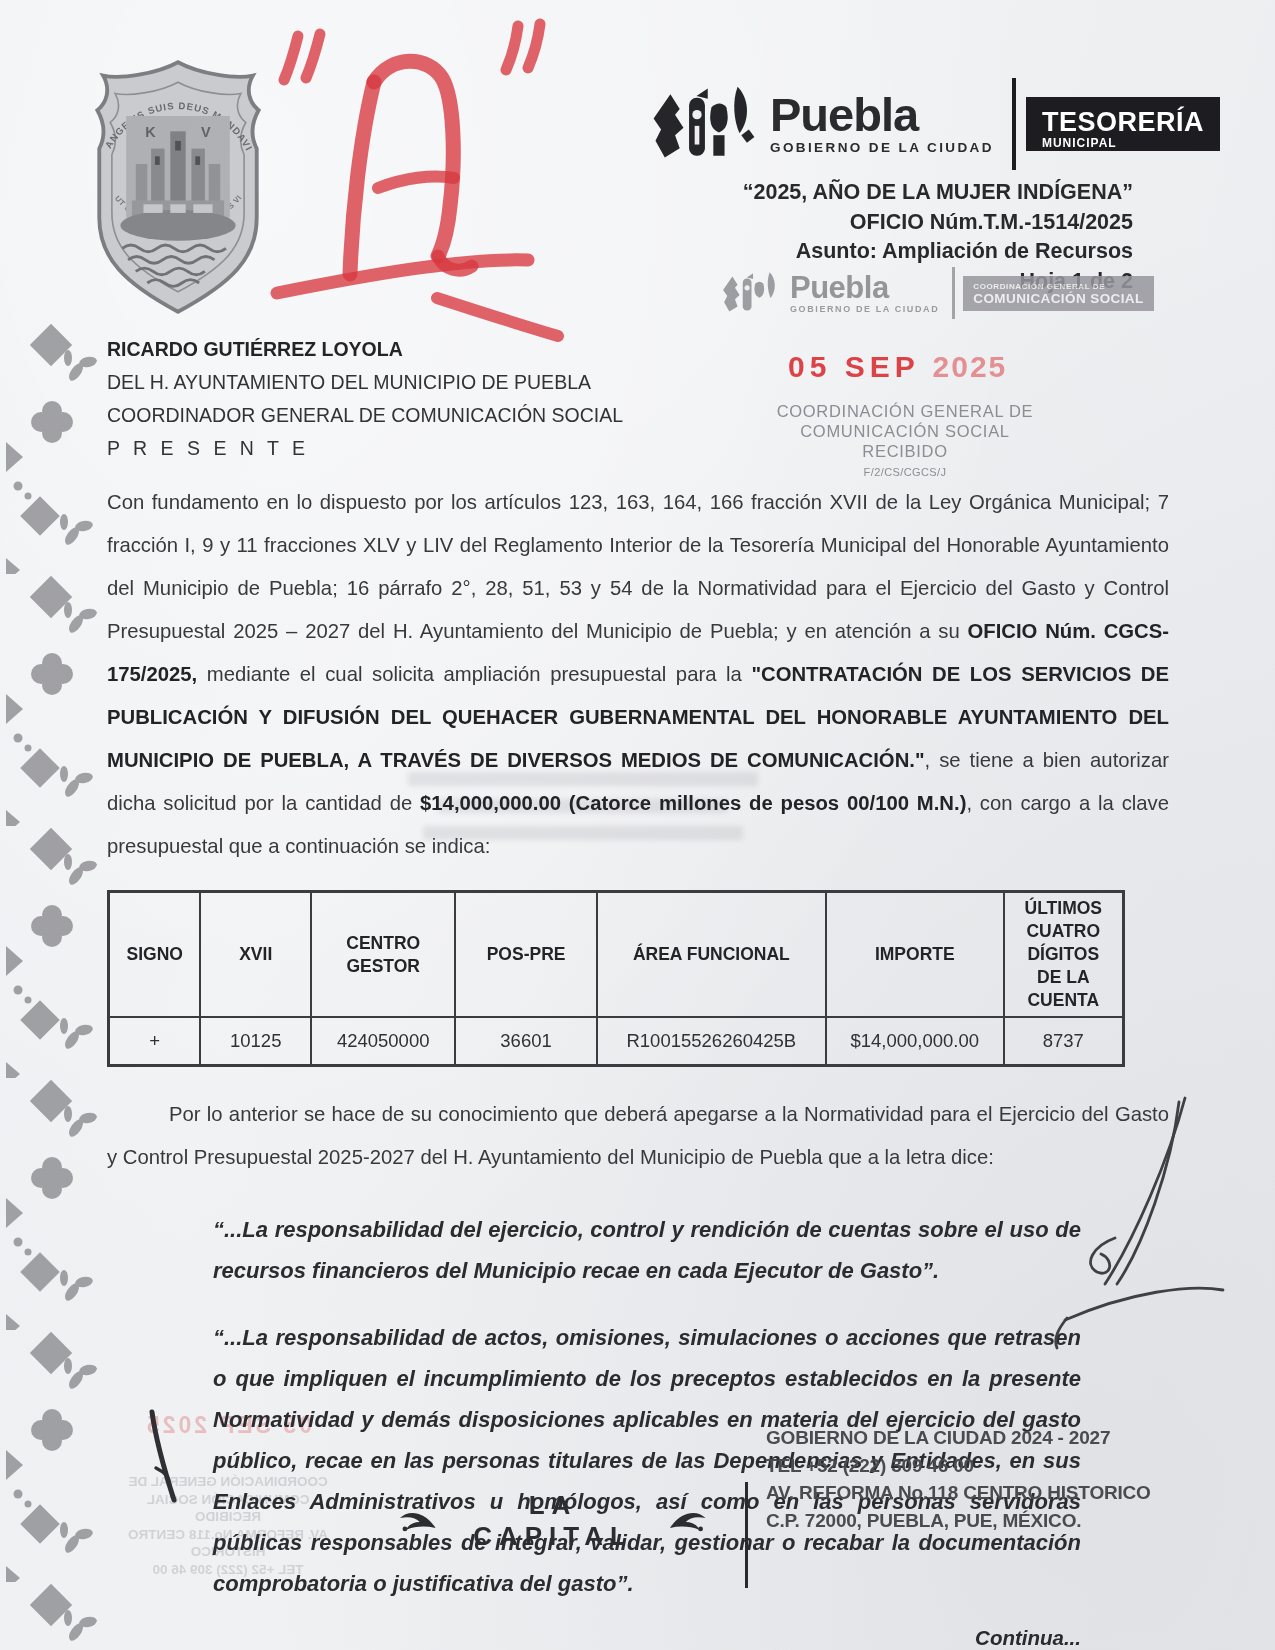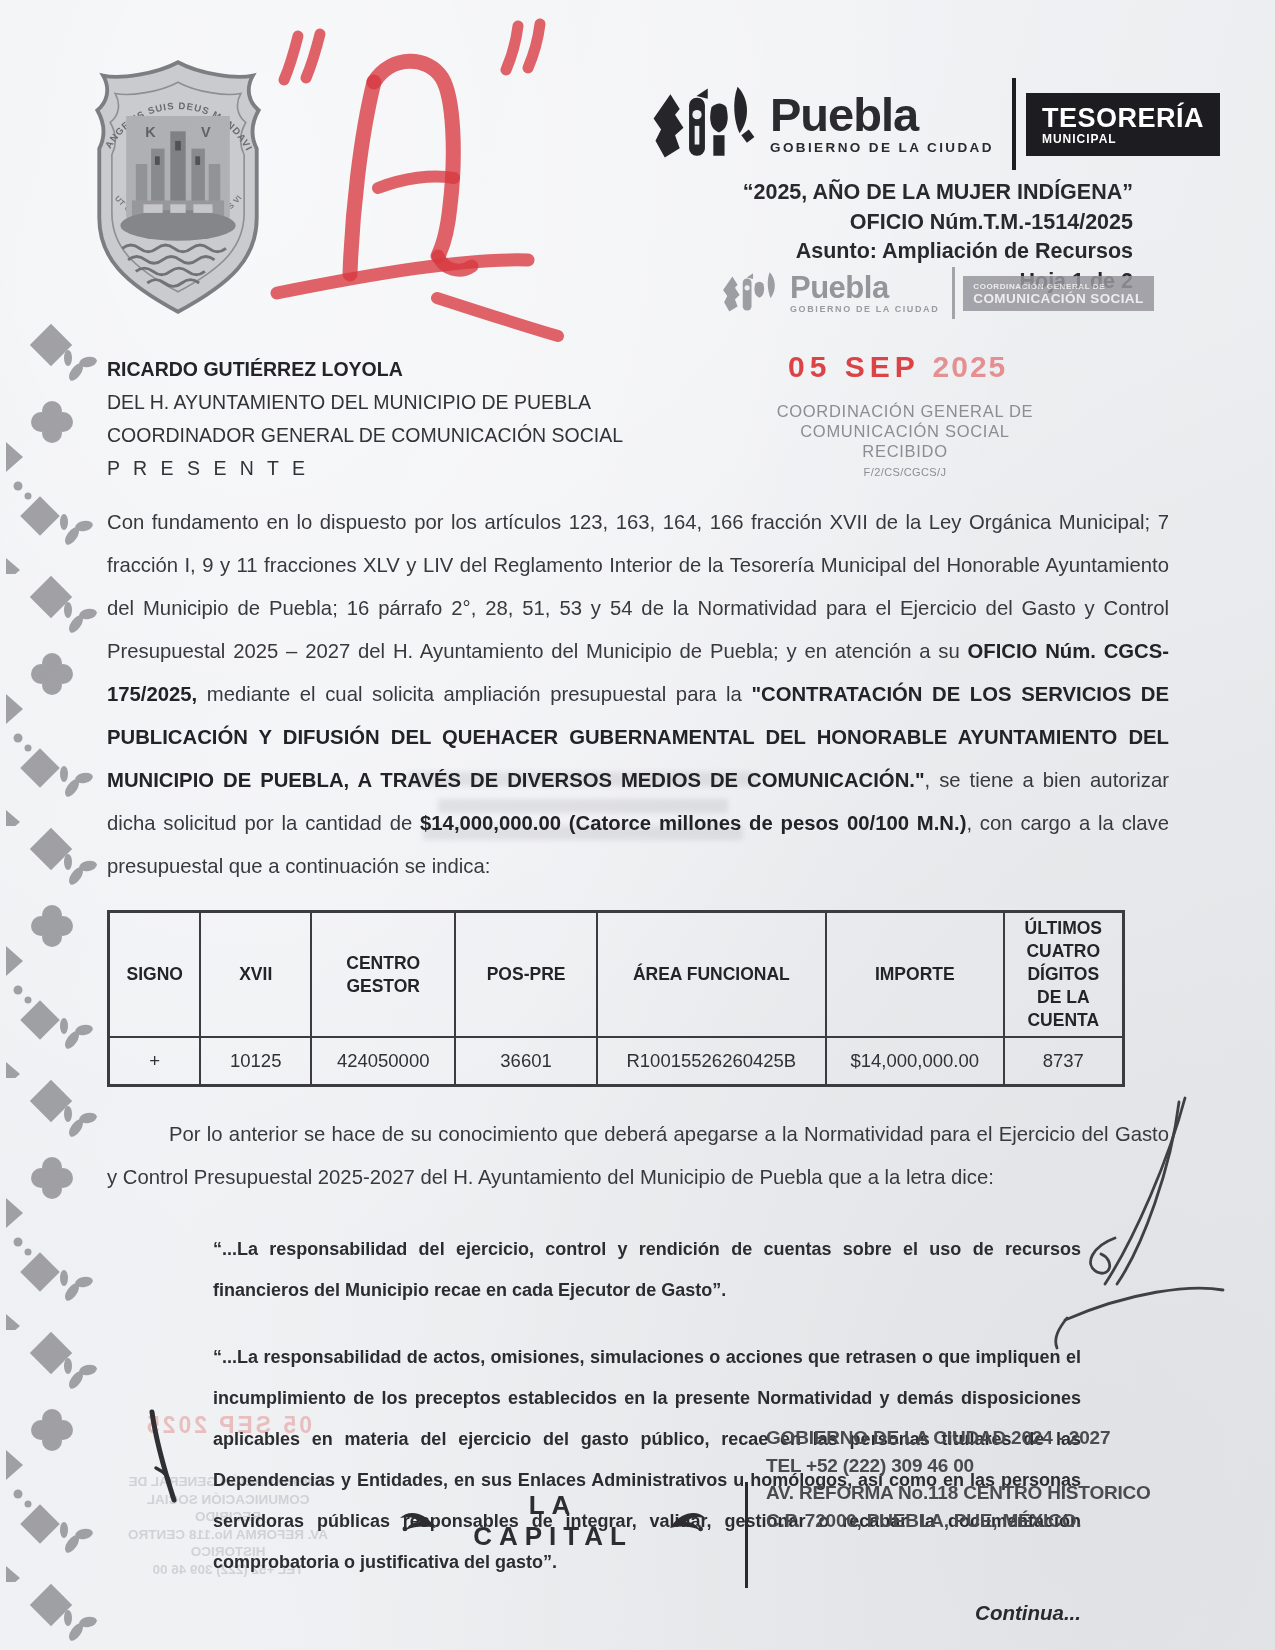--- a/index.html
+++ b/index.html
@@ -23,21 +23,21 @@
   
   .red-a{left:232px; top:16px; width:352px; height:334px;}
 
   
   .brandrow{left:648px; top:76px; display:flex; align-items:center; gap:10px;}
   .brand-icons{width:112px; height:96px; color:#26262a;}
   .brand-icons.gray{color:#8e8e94;}
   .brand-word{font-size:47px; font-weight:bold; letter-spacing:-1px; color:#2b2b2f; line-height:44px;}
   .brand-tag{font-size:13.5px; font-weight:bold; letter-spacing:2.4px; color:#2b2b2f; margin-top:3px;}
   .brand-divider{width:4px; height:92px; background:#1d1d21; margin-left:8px;}
-  .dept-box{background:#1d1d21; color:#fff; padding:12px 16px 10px 16px; min-width:135px;}
+  .dept-box{background:#1d1d21; color:#fff; padding:12px 16px 1px 16px; min-width:135px;}
   .dept-title{font-size:27px; font-weight:bold; letter-spacing:.5px; line-height:27px;}
   .dept-sub{font-size:12px; font-weight:bold; letter-spacing:1px; margin-top:0;}
 
   .header-lines{right:142px; top:178px; text-align:right; font-weight:bold;
     font-size:21.5px; line-height:29.5px; color:#29292d;}
 
   
   .stamp-brandrow{left:720px; top:266px; display:flex; align-items:center; gap:8px; opacity:.85;}
   .stamp-word{font-size:31px; font-weight:bold; letter-spacing:-.5px; color:#85858b; line-height:29px;}
   .stamp-tag{font-size:9px; font-weight:bold; letter-spacing:1.6px; color:#8b8b91; margin-top:2px;}
@@ -48,38 +48,38 @@
   .stamp-icons{width:62px;height:54px;}
 
   .stamp-date{left:788px; top:350px; font-size:30px; font-weight:bold; color:#dc4347;
     letter-spacing:5px; white-space:nowrap;}
   .stamp-date .yr{opacity:.55; letter-spacing:2px;}
   .stamp-recv{left:755px; top:401px; width:300px; text-align:center; color:#8b8d94;
     font-size:16.5px; line-height:20px; letter-spacing:.7px;}
   .stamp-recv .tiny{font-size:11px; letter-spacing:.4px; margin-top:1px;}
 
   
-  .content{left:107px; top:333px; width:1062px;margin-top:20px;}
+  .content{left:107px; top:333px; width:1062px;}
   .recipient{font-size:19.5px; line-height:33px; color:#333337;}
   .recipient .name{font-weight:bold; color:#242428;}
   .recipient .salut{letter-spacing:4px;}
 
   .p1{margin-top:16px; font-size:20.3px; line-height:43px; text-align:justify; color:#39393d;}
   .p1 b{color:#232327;}
 
   table.clave{margin-top:22px; border-collapse:collapse; width:1018px;
     border:3px solid #3b3b40; background:transparent;}
   table.clave th, table.clave td{border:2.5px solid #3b3b40; text-align:center; vertical-align:middle;}
   table.clave th{height:112px; font-size:17.5px; font-weight:bold; line-height:23px; color:#242428; padding:4px 16px;}
   table.clave td{height:42px; font-size:18.5px; color:#313135; padding:2px 4px;}
 
   .p2{margin-top:26px; font-size:20.3px; line-height:43px; text-align:justify; text-indent:62px;}
 
-  .quote{margin-left:106px; margin-right:88px; font-weight:bold; 
-    font-size:18px; line-height:41px; text-align:justify; color:#2c2c30;}
+  .quote{margin-left:106px; margin-right:88px; font-weight:bold; font-style:italic;
+    font-size:22px; line-height:41px; text-align:justify; color:#2c2c30;}
   .q1{margin-top:30px;}
   .q2{margin-top:26px;}
 
   .continua{margin-top:14px; margin-right:88px; text-align:right; font-weight:bold;
     font-style:italic; font-size:20.5px; color:#2a2a2e;}
 
   
   .footer-logo{left:398px; top:1490px; width:310px; text-align:center; color:#2d2d31;}
   .capital-row{display:flex; align-items:center; justify-content:center; gap:6px;}
   .capital1{font-size:26px; font-weight:bold; letter-spacing:7px;}

